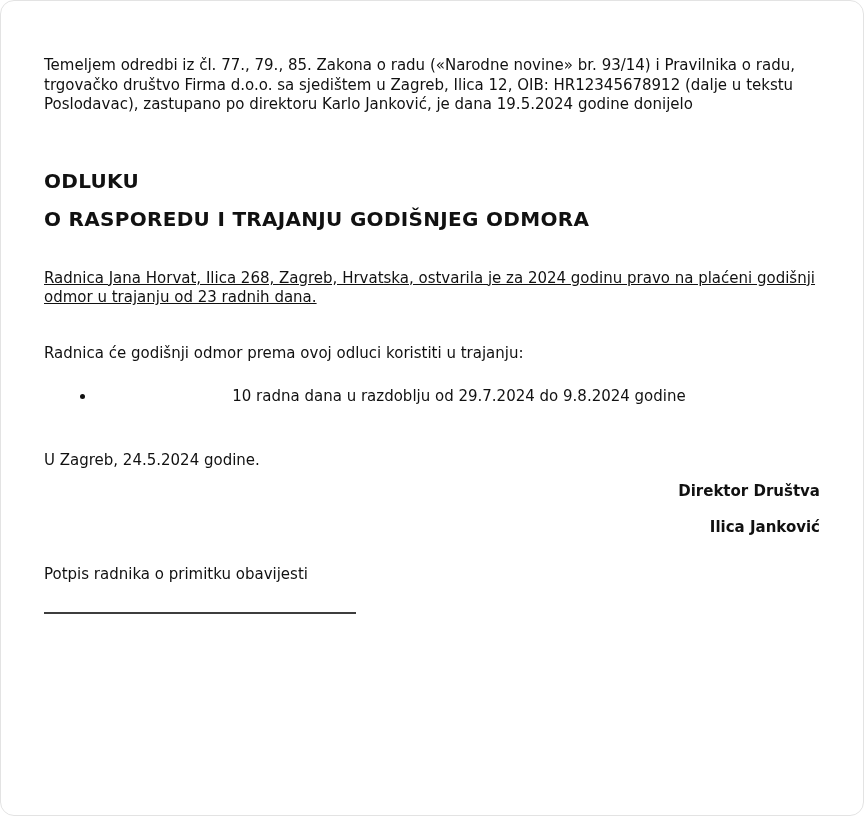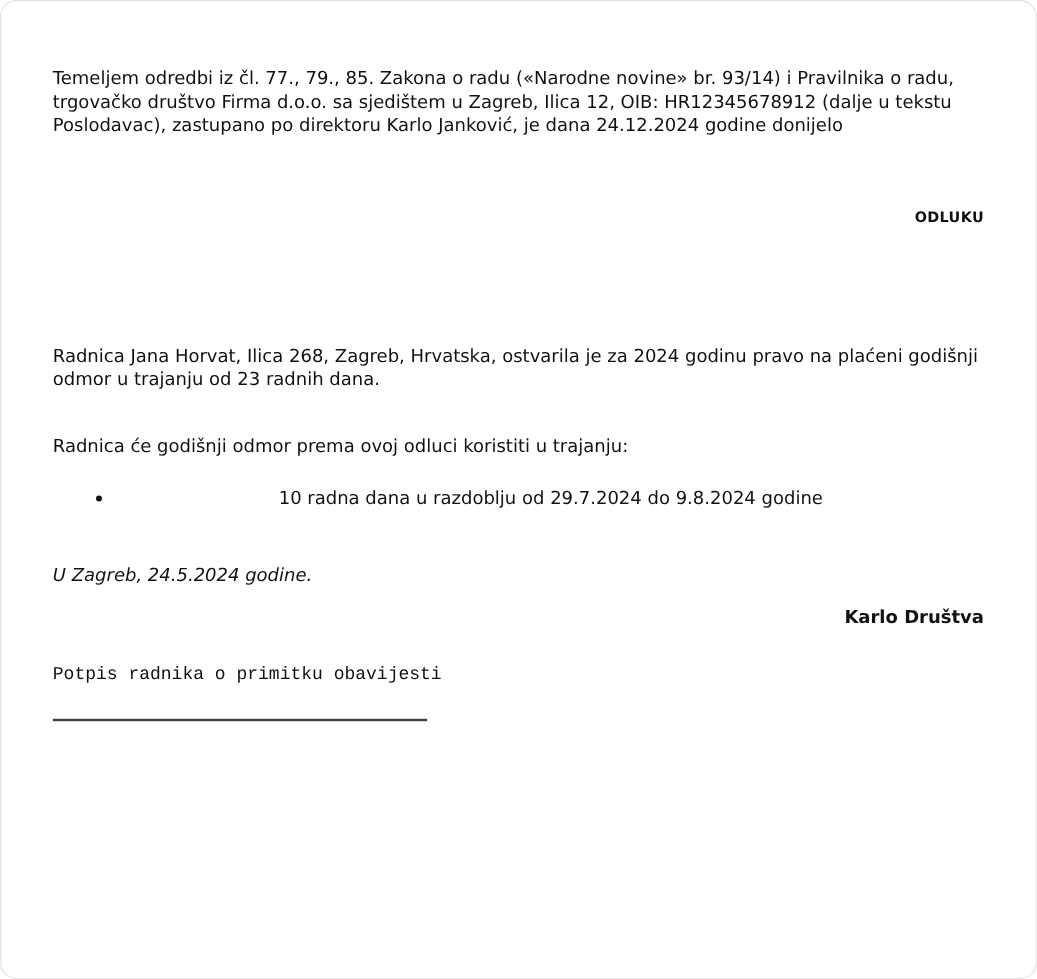--- a/index.html
+++ b/index.html
@@ -17,79 +17,81 @@
     overflow: hidden;
   }
   .content {
     padding: 55px 43px 0 43px;
     color: #111111;
     font-size: 15px;
     line-height: 19.5px;
   }
   .para { text-align: left; }
   .title {
-    text-align: right;
+    text-align: left;
     font-weight: bold;
-    font-size: 12px;
+    font-size: 20px;
     line-height: 20px;
     letter-spacing: 0.3px;
   }
   .title-main { margin-top: 56px; }
   .title-sub  { margin-top: 18px; }
-  .para-entitlement { margin-top: 97px; }
+  .para-entitlement { margin-top: 40px; text-decoration: underline; }
   .para-usage-intro { margin-top: 36px; }
   ul.bullet-list {
     margin-top: 24px;
     list-style: disc;
     padding-left: 52px;
   }
   ul.bullet-list li { padding-left: 2px; text-align: center; }
   .para-remainder { margin-top: 36px; }
-  .para-place-date { margin-top: 44px; font-style: italic; }
+  .para-place-date { margin-top: 44px; }
   .sig-title {
     margin-top: 12px;
     text-align: right;
     font-weight: bold;
   }
   .sig-name {
     margin-top: 16px;
     text-align: right;
     font-weight: bold;
   }
-  .footer-label { margin-top: 28px; font-family: Liberation Mono, monospace; }
+  .footer-label { margin-top: 28px; }
   .signature-line {
     margin-top: 27px;
     width: 312px;
     height: 0;
     border-top: 2px solid #3d3d3d;
   }
 </style>
 </head>
 <body>
 
 <div class="page">
   <div class="content">
 
-    <p class="para">Temeljem odredbi iz čl. 77., 79., 85. Zakona o radu («Narodne novine» br. 93/14) i Pravilnika o radu, trgovačko društvo Firma d.o.o. sa sjedištem u Zagreb, Ilica 12, OIB: HR12345678912 (dalje u tekstu Poslodavac), zastupano po direktoru Karlo Janković, je dana 24.12.2024 godine donijelo</p>
+    <p class="para">Temeljem odredbi iz čl. 77., 79., 85. Zakona o radu («Narodne novine» br. 93/14) i Pravilnika o radu, trgovačko društvo Firma d.o.o. sa sjedištem u Zagreb, Ilica 12, OIB: HR12345678912 (dalje u tekstu Poslodavac), zastupano po direktoru Karlo Janković, je dana 19.5.2024 godine donijelo</p>
 
     <h1 class="title title-main">ODLUKU</h1>
 
+    <h2 class="title title-sub">O RASPOREDU I TRAJANJU GODIŠNJEG ODMORA</h2>
 
     <p class="para para-entitlement">Radnica Jana Horvat, Ilica 268, Zagreb, Hrvatska, ostvarila je za 2024 godinu pravo na plaćeni godišnji odmor u trajanju od 23 radnih dana.</p>
 
     <p class="para para-usage-intro">Radnica će godišnji odmor prema ovoj odluci koristiti u trajanju:</p>
 
     <ul class="bullet-list">
       <li>10 radna dana u razdoblju od 29.7.2024 do 9.8.2024 godine</li>
     </ul>
 
 
     <p class="para para-place-date">U Zagreb, 24.5.2024 godine.</p>
 
+    <p class="sig-title">Direktor Društva</p>
 
-    <p class="sig-name">Karlo Društva</p>
+    <p class="sig-name">Ilica Janković</p>
 
     <p class="para footer-label">Potpis radnika o primitku obavijesti</p>
 
     <div class="signature-line"></div>
 
   </div>
 </div>
 
 </body></html>

